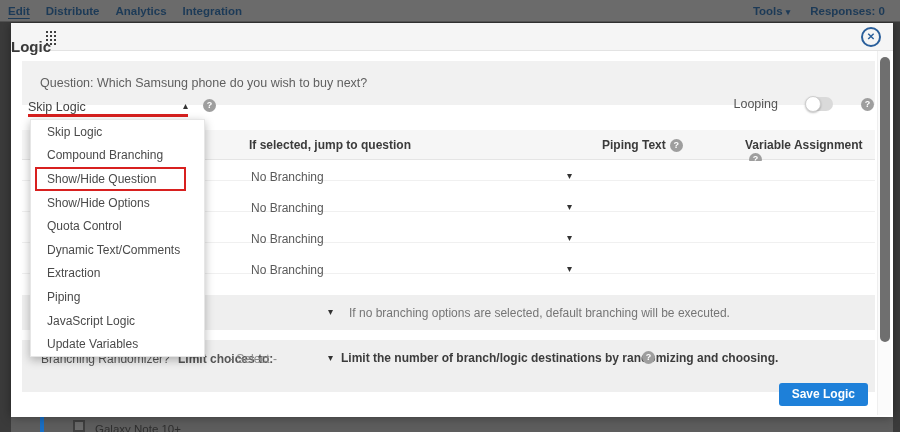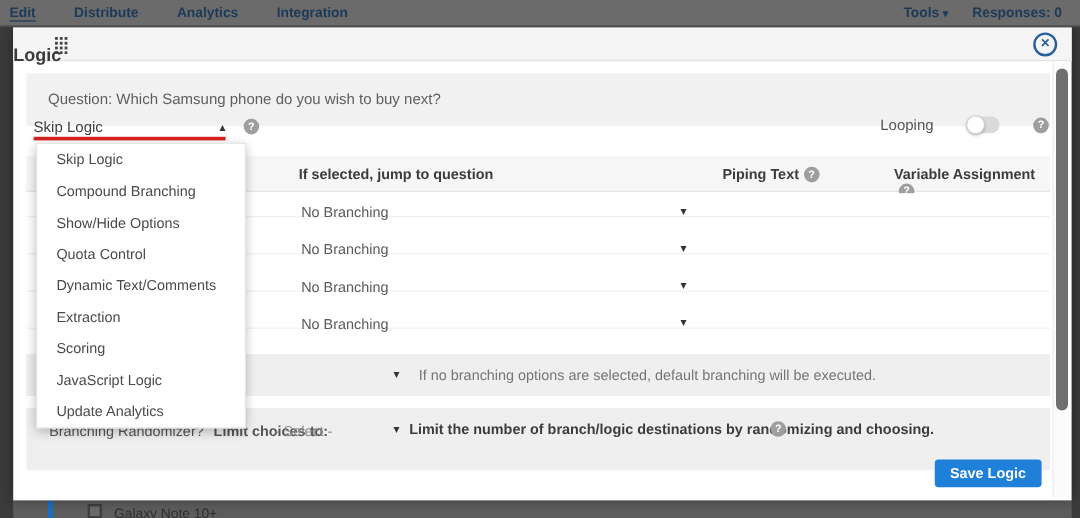--- a/index.html
+++ b/index.html
@@ -4,21 +4,21 @@
 <style>
   * { margin:0; padding:0; box-sizing:border-box; }
   html,body { width:900px; height:432px; overflow:hidden;
     font-family:"Liberation Sans", sans-serif; background:#3b3b3b; }
   .abs { position:absolute; }
 
   
   #topnav { position:absolute; left:0; top:0; width:900px; height:22px;
     background:#6b6b6b; border-bottom:1px solid #515151;
     display:flex; align-items:center; justify-content:space-between; z-index:5; }
-  .nav-left { display:flex; gap:32px; padding-left:8px; }
+  .nav-left { display:flex; gap:16px; padding-left:8px; }
   .nav-right { display:flex; gap:20px; padding-right:15px; align-items:center; }
   .nav-item { font-size:11.5px; font-weight:bold; color:#1c3a57; cursor:pointer; }
   .nav-item.active { text-decoration:underline; text-underline-offset:3px; }
   .nav-caret { font-size:9px; color:#1c3a57; margin-left:3px; }
 
   
   #backdrop-left  { position:absolute; left:0; top:22px; width:11px; height:410px; background:#3b3b3b; }
   #backdrop-right { position:absolute; left:893px; top:22px; width:7px; height:410px; background:#3b3b3b; }
   #backdrop-bottom{ position:absolute; left:11px; top:417px; width:882px; height:15px; background:#5d5d5d; overflow:hidden; }
   #question-indicator { position:absolute; left:29px; top:0; width:4px; height:15px; background:#1a6fc4; }
@@ -191,27 +191,28 @@
     <span class="sublbl">Limit choices to:</span>
     <span class="sel">- Select -</span>
     <span class="caret">▾</span>
     <span class="note">Limit the number of branch/logic destinations by randomizing and choosing.</span>
     <span class="help-icon">?</span>
   </div>
 
   <div id="logic-menu">
     <div class="menu-item">Skip Logic</div>
     <div class="menu-item">Compound Branching</div>
+    <div class="menu-item highlighted">Show/Hide Question</div>
     <div class="menu-item">Show/Hide Options</div>
     <div class="menu-item">Quota Control</div>
     <div class="menu-item">Dynamic Text/Comments</div>
     <div class="menu-item">Extraction</div>
-    <div class="menu-item">Scoring</div>
+    <div class="menu-item">Piping</div>
     <div class="menu-item">JavaScript Logic</div>
-    <div class="menu-item">Update Analytics</div>
+    <div class="menu-item">Update Variables</div>
   </div>
 
   <button id="save-btn">Save Logic</button>
 
   <div id="modal-scrollbar">
     <div id="modal-scroll-thumb"></div>
   </div>
 
 </div>
 

